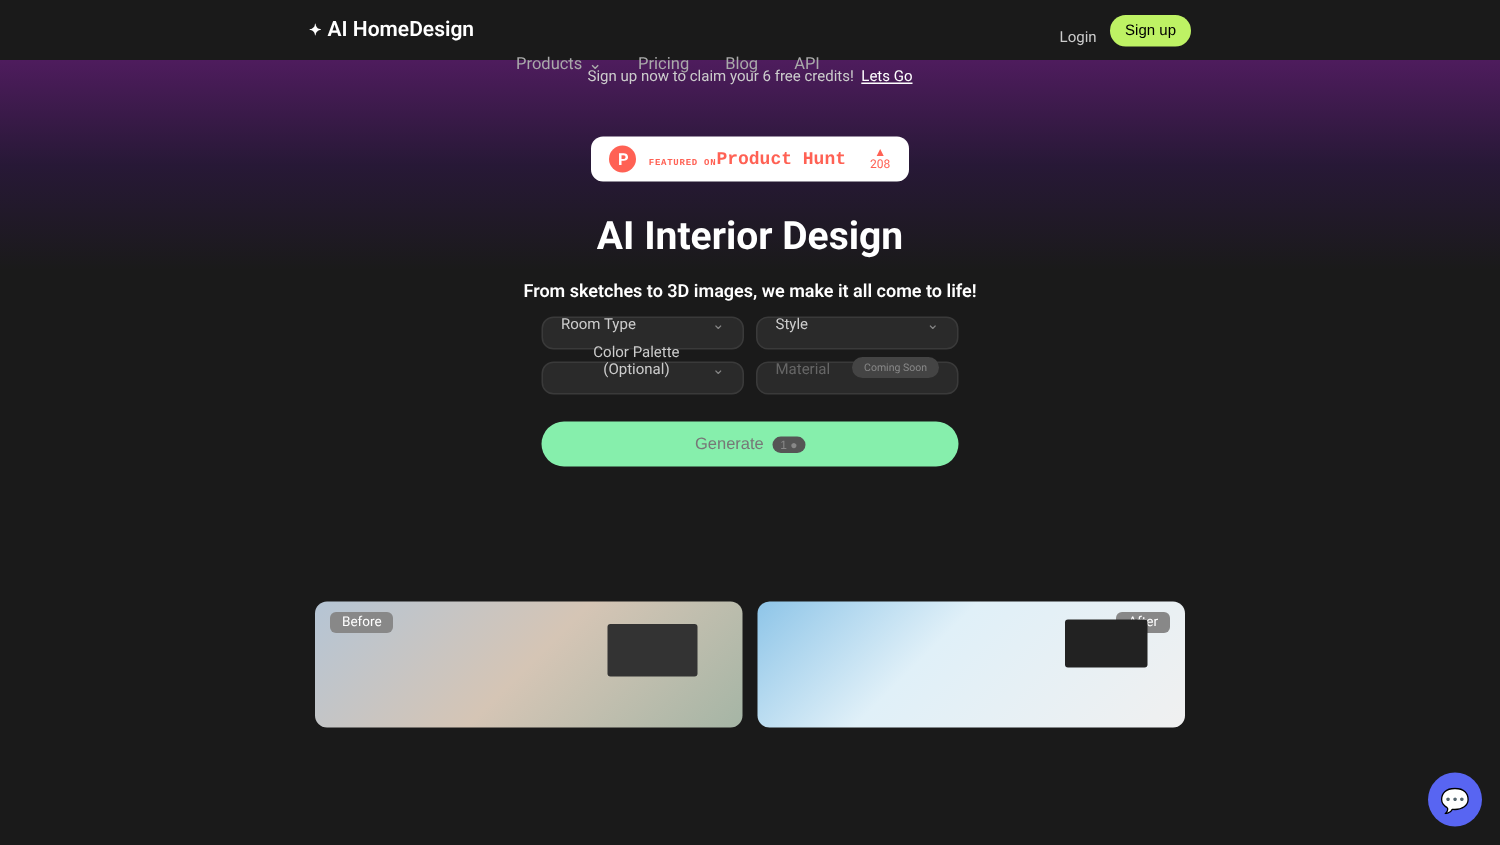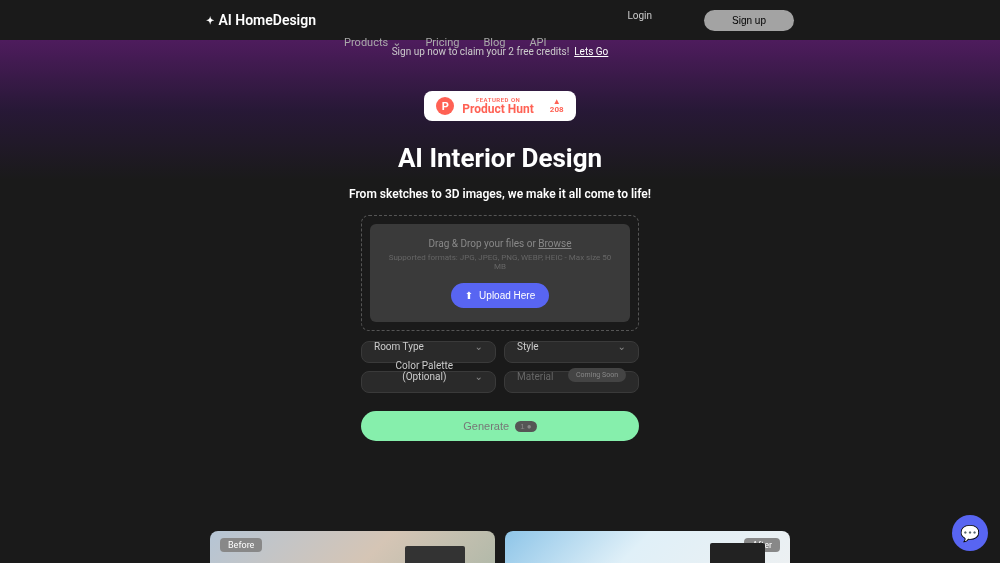--- a/index.html
+++ b/index.html
@@ -54,38 +54,37 @@
       color: #aaa;
       font-size: 11px;
       cursor: pointer;
       display: flex;
       align-items: center;
       gap: 4px;
     }
     .header-right {
       margin-left: auto;
       display: flex;
-      align-items: flex-start;
-      gap: 20px;
+      align-items: flex-end;
+      gap: 9px;
     }
     .login-link {
       color: #ccc;
       font-size: 10px;
       cursor: pointer;
     }
     .signup-btn {
-      background: #a3a3a3;
+      background: #bef264;
       color: #000;
       border: none;
-      padding: 5px 28px;
+      padding: 5px 10px;
       border-radius: 12px;
       font-size: 10px;
       font-weight: 500;
       cursor: pointer;
-      margin-left: 32px;
     }
     .banner {
       text-align: center;
       padding: 6px 0;
       font-size: 10px;
       color: #ccc;
       position: relative;
       z-index: 2;
     }
     .banner a {
@@ -115,23 +114,24 @@
       border-radius: 50%;
       display: flex;
       align-items: center;
       justify-content: center;
       color: #fff;
       font-weight: bold;
       font-size: 11px;
     }
     .ph-text {
       display: flex;
-      flex-direction: column;
-      align-items: center;
+      flex-direction: row;
+      align-items: flex-end;
       line-height: 1;
+      font-family: Liberation Mono, monospace;
     }
     .ph-featured {
       font-size: 6px;
       color: #ff6154;
       font-weight: 600;
       letter-spacing: 0.5px;
     }
     .ph-name {
       font-size: 12px;
       color: #ff6154;
@@ -144,21 +144,21 @@
       margin-left: 8px;
       line-height: 1;
     }
     .ph-arrow {
       color: #ff6154;
       font-size: 8px;
     }
     .ph-count {
       color: #ff6154;
       font-size: 8px;
-      font-weight: 700;
+      font-weight: 400;
     }
     .hero-title {
       font-size: 26px;
       font-weight: 700;
       margin-top: 22px;
       color: #fff;
     }
     .hero-subtitle {
       font-size: 12px;
       font-weight: 600;
@@ -344,52 +344,40 @@
     <div class="nav-item">Blog</div>
     <div class="nav-item">API</div>
   </div>
   <div class="header-right">
     <span class="login-link">Login</span>
     <button class="signup-btn">Sign up</button>
   </div>
 </div>
 
 <div class="banner">
-  <span>Sign up now to claim your 2 free credits!</span>
+  <span>Sign up now to claim your 6 free credits!</span>
   &nbsp;<a>Lets Go</a>
 </div>
 
 <div class="main-content">
   <div class="product-hunt-badge">
     <div class="ph-icon">P</div>
     <div class="ph-text">
       <span class="ph-featured">FEATURED ON</span>
       <span class="ph-name">Product Hunt</span>
     </div>
     <div class="ph-votes">
       <span class="ph-arrow">▲</span>
       <span class="ph-count">208</span>
     </div>
   </div>
 
   <h1 class="hero-title">AI Interior Design</h1>
   <p class="hero-subtitle">From sketches to 3D images, we make it all come to life!</p>
 
-  <div class="upload-container">
-    <div class="upload-inner">
-      <p class="upload-text">
-        <span>Drag &amp; Drop your files or </span><span class="browse-link">Browse</span>
-      </p>
-      <p class="upload-formats">Supported formats: JPG, JPEG, PNG, WEBP, HEIC - Max size 50 MB</p>
-      <button class="upload-button">
-        <span class="upload-icon">⬆</span>
-        <span>Upload Here</span>
-      </button>
-    </div>
-  </div>
 
   <div class="controls">
     <div class="dropdown">
       <span>Room Type</span>
       <span class="chevron">⌄</span>
     </div>
     <div class="dropdown">
       <span>Style</span>
       <span class="chevron">⌄</span>
     </div>

